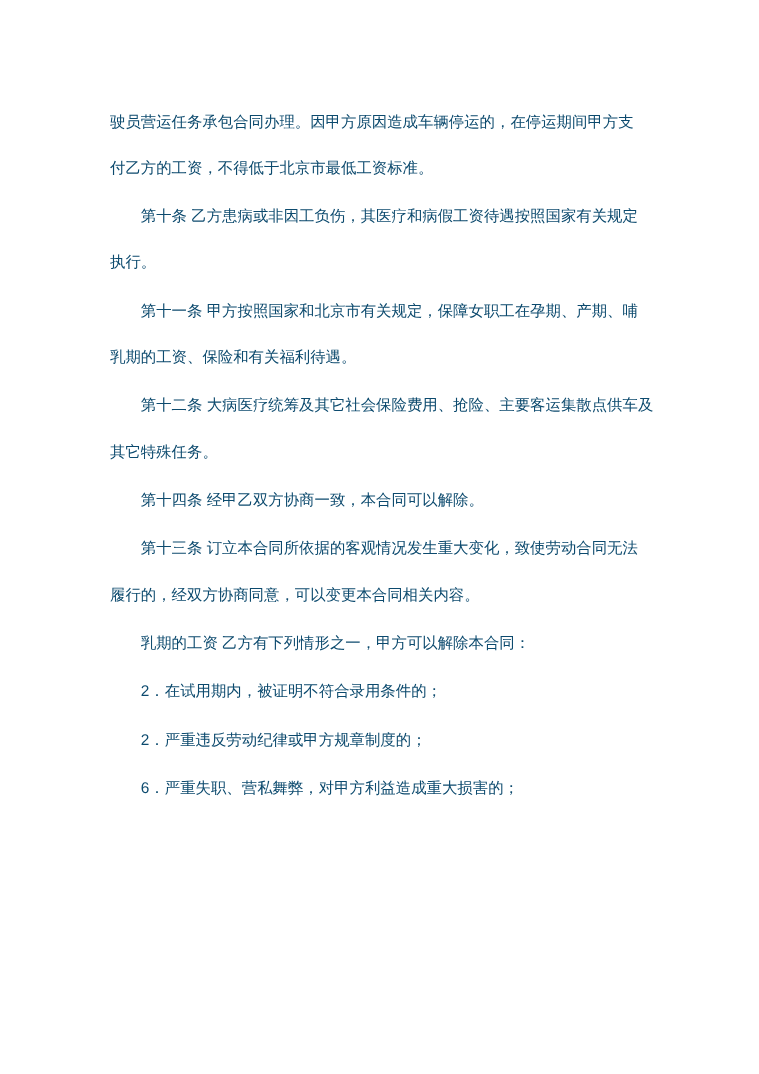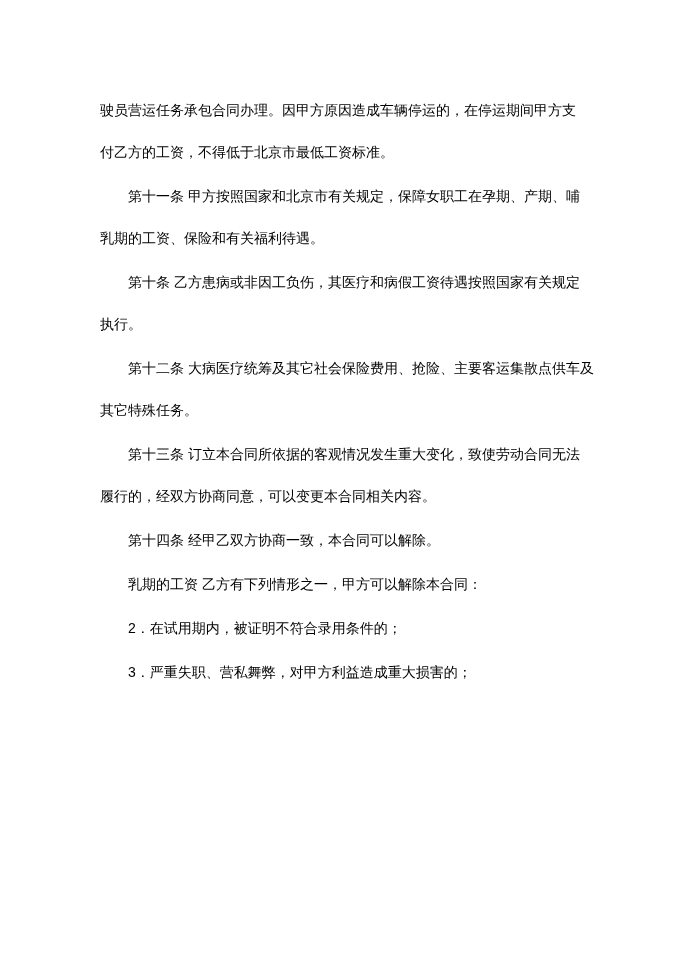--- a/index.html
+++ b/index.html
@@ -15,40 +15,41 @@
     padding: 89px 0 0 100px;
     background: #ffffff;
     overflow: hidden;
     font-family: "Liberation Sans", sans-serif;
   }
   .para {
     width: 497px;
     margin: 0 0 2px 0;
     font-size: 14px;
     line-height: 42px;
-    color: #000000;
+    color: #0c4a6e;
     white-space: pre-line;      
     text-indent: 2em;           
     word-break: keep-all;
   }
   .para.flush {
     text-indent: 0;             
   }
 </style>
 </head>
 <body>
 
 <div class="page">
   <p class="para flush">驶员营运任务承包合同办理。因甲方原因造成车辆停运的，在停运期间甲方支
 付乙方的工资，不得低于北京市最低工资标准。</p>
+  <p class="para">第十条 乙方患病或非因工负伤，其医疗和病假工资待遇按照国家有关规定
+执行。</p>
   <p class="para">第十一条 甲方按照国家和北京市有关规定，保障女职工在孕期、产期、哺
 乳期的工资、保险和有关福利待遇。</p>
-  <p class="para">第十条 乙方患病或非因工负伤，其医疗和病假工资待遇按照国家有关规定
-执行。</p>
   <p class="para">第十二条 大病医疗统筹及其它社会保险费用、抢险、主要客运集散点供车及
 其它特殊任务。</p>
+  <p class="para">第十四条 经甲乙双方协商一致，本合同可以解除。</p>
   <p class="para">第十三条 订立本合同所依据的客观情况发生重大变化，致使劳动合同无法
 履行的，经双方协商同意，可以变更本合同相关内容。</p>
-  <p class="para">第十四条 经甲乙双方协商一致，本合同可以解除。</p>
   <p class="para">乳期的工资 乙方有下列情形之一，甲方可以解除本合同：</p>
   <p class="para">2．在试用期内，被证明不符合录用条件的；</p>
-  <p class="para">3．严重失职、营私舞弊，对甲方利益造成重大损害的；</p>
+  <p class="para">2．严重违反劳动纪律或甲方规章制度的；</p>
+  <p class="para">6．严重失职、营私舞弊，对甲方利益造成重大损害的；</p>
 </div>
 
 </body></html>

